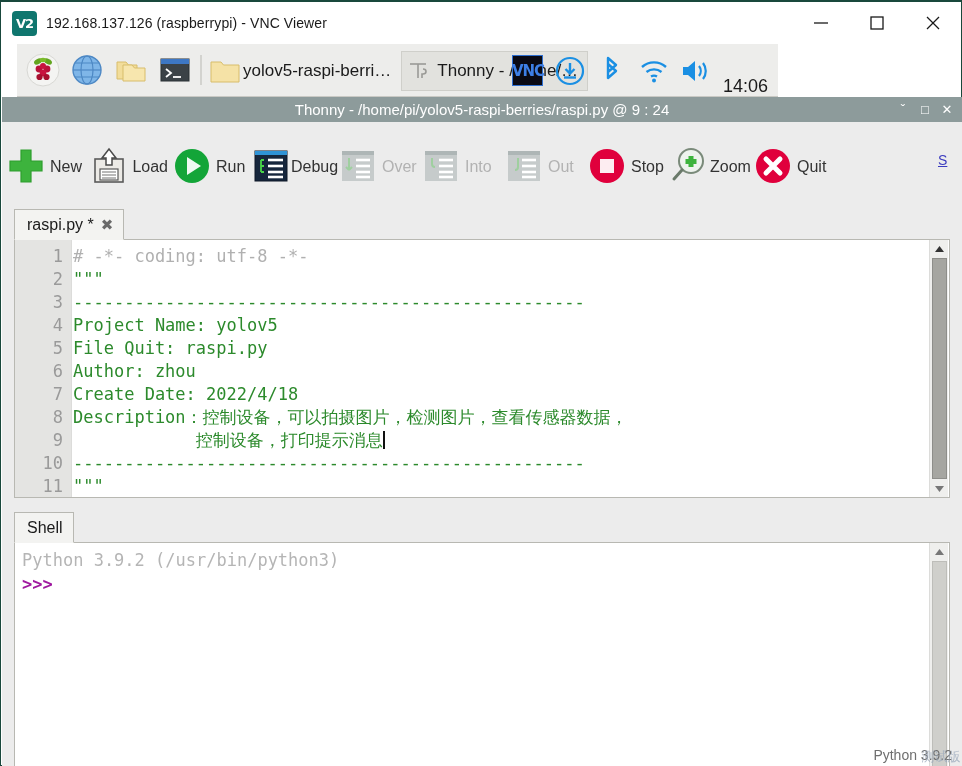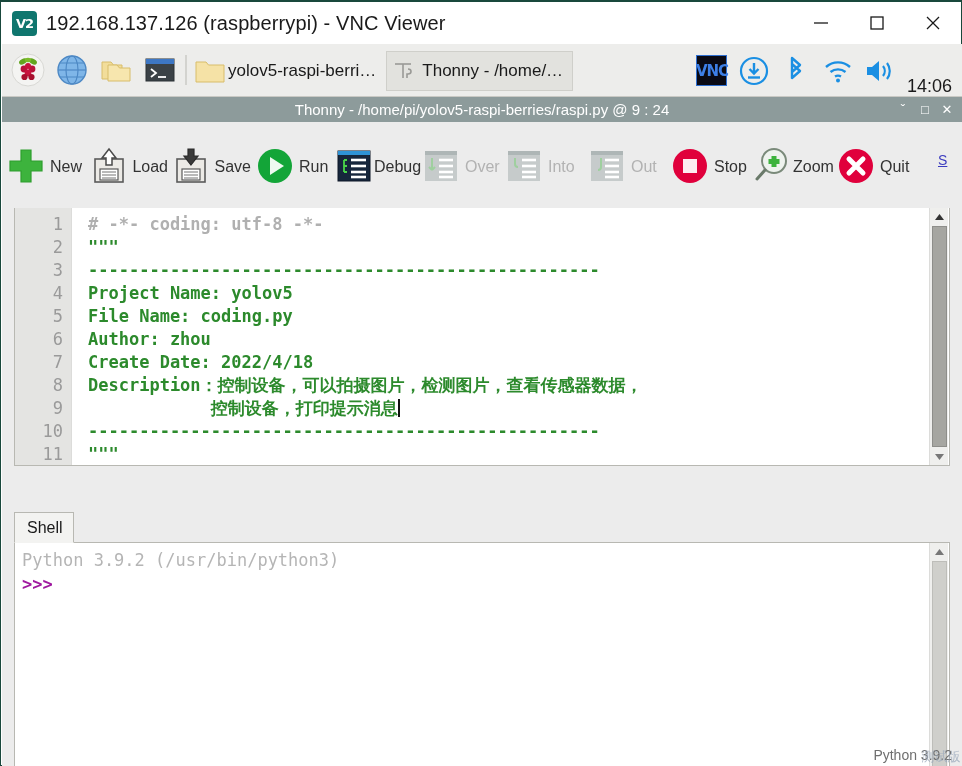--- a/index.html
+++ b/index.html
@@ -28,37 +28,37 @@
   }
   #vnc-logo {
     width: 25px; height: 25px; margin-left: 11px; margin-right: 9px;
     background: #0f766e; border-radius: 4px;
     color: #ffffff; font-size: 13px; font-weight: bold;
     display: flex; align-items: center; justify-content: center;
     letter-spacing: -1px;
     font-family: "DejaVu Sans", sans-serif;
   }
   #vnc-title-text {
-    font-size: 20px; color: #1a1a1a; letter-spacing: 0.1px;
+    font-size: 14px; color: #1a1a1a; letter-spacing: 0.1px;
     white-space: nowrap;
   }
   #vnc-winbtns {
     position: absolute; right: 0; top: 0; height: 42px;
     display: flex; align-items: center;
   }
   .winbtn {
     width: 56px; height: 42px;
     display: flex; align-items: center; justify-content: center;
   }
   .winbtn svg { display: block; }
 
   
   #taskbar {
-    position: absolute; left: 1px; top: 42px;
-    width: 960px; height: 53px;
+    position: absolute; left: 16px; top: 42px;
+    width: 761px; height: 53px;
     background: #ededeb;
     display: flex; align-items: center;
     border-bottom: 1px solid #c9c9c4;
   }
   .tb-icon {
     width: 44px; height: 53px;
     display: flex; align-items: center; justify-content: center;
     flex: 0 0 auto;
   }
   .tb-icon.first { margin-left: 4px; }
@@ -181,22 +181,22 @@
     padding-top: 5px; flex: 0 0 auto;
     border-right: 1px solid #dcdcda;
   }
   .gutter div {
     height: 23px; line-height: 23px;
     text-align: right; padding-right: 8px;
     font-family: "DejaVu Sans Mono", monospace;
     font-size: 17px; color: #9a9a9a;
   }
   .codearea {
-    flex: 1 1 auto; padding-top: 5px; padding-left: 16px;
-    position: relative; overflow: hidden; font-weight: bold;
+    flex: 1 1 auto; padding-top: 5px; padding-left: 1px;
+    position: relative; overflow: hidden;
   }
   .cline {
     height: 23px; line-height: 23px;
     font-family: "DejaVu Sans Mono", monospace;
     font-size: 17px; white-space: pre;
   }
   .c-comment { color: #b0b0b0; }
   .c-string  { color: #2c8a2c; }
   .caret {
     display: inline-block; width: 2px; height: 18px;
@@ -405,33 +405,20 @@
             <rect x="12" y="24" width="18" height="11" fill="#ffffff" stroke="#5a5a5a" stroke-width="1.2"></rect>
             <line x1="14" y1="27" x2="28" y2="27" stroke="#8a8a8a" stroke-width="1.2"></line>
             <line x1="14" y1="30" x2="28" y2="30" stroke="#8a8a8a" stroke-width="1.2"></line>
             <line x1="14" y1="33" x2="28" y2="33" stroke="#8a8a8a" stroke-width="1.2"></line>
             <path d="M21 4l7 9h-4v7h-6v-7h-4z" fill="#ffffff" stroke="#4a4a4a" stroke-width="1.5"></path>
           </svg>
         </div>
         <div class="tlabel">Load</div>
       </div>
 
-      <div class="tool">
-        <div class="ticon">
-          <svg width="42" height="42" viewBox="0 0 42 42">
-            <rect x="7" y="14" width="28" height="23" fill="#eceae6" stroke="#5a5a5a" stroke-width="1.6"></rect>
-            <rect x="12" y="24" width="18" height="11" fill="#ffffff" stroke="#5a5a5a" stroke-width="1.2"></rect>
-            <line x1="14" y1="27" x2="28" y2="27" stroke="#8a8a8a" stroke-width="1.2"></line>
-            <line x1="14" y1="30" x2="28" y2="30" stroke="#8a8a8a" stroke-width="1.2"></line>
-            <line x1="14" y1="33" x2="28" y2="33" stroke="#8a8a8a" stroke-width="1.2"></line>
-            <path d="M21 20l7-9h-4V4h-6v7h-4z" fill="#3a3a3a" stroke="#2a2a2a" stroke-width="1.2"></path>
-          </svg>
-        </div>
-        <div class="tlabel">Save</div>
-      </div>
 
       <div class="tool">
         <div class="ticon">
           <svg width="44" height="44" viewBox="0 0 44 44">
             <circle cx="22" cy="22" r="17" fill="#13a538"></circle>
             <path d="M17 13l14 9-14 9z" fill="#ffffff" opacity="0.93"></path>
           </svg>
         </div>
         <div class="tlabel">Run</div>
       </div>
@@ -524,40 +511,46 @@
             <path d="M15 15l14 14M29 15L15 29" stroke="#ffffff" stroke-width="5" stroke-linecap="round"></path>
           </svg>
         </div>
         <div class="tlabel">Quit</div>
       </div>
 
       <div id="mode-link">S</div>
     </div>
 
     <div id="editor-nb">
+      <div class="nb-tabrow">
+        <div class="nb-tab">
+          <span>raspi.py *</span>
+          <span class="tab-close">✖</span>
+        </div>
+      </div>
       <div class="nb-body">
         <div class="gutter">
           <div>1</div>
           <div>2</div>
           <div>3</div>
           <div>4</div>
           <div>5</div>
           <div>6</div>
           <div>7</div>
           <div>8</div>
           <div>9</div>
           <div>10</div>
           <div>11</div>
         </div>
         <div class="codearea">
           <div class="cline c-comment"># -*- coding: utf-8 -*-</div>
           <div class="cline c-string">"""</div>
           <div class="cline c-string">--------------------------------------------------</div>
           <div class="cline c-string">Project Name: yolov5</div>
-          <div class="cline c-string">File Name: coding.py</div>
+          <div class="cline c-string">File Quit: raspi.py</div>
           <div class="cline c-string">Author: zhou</div>
           <div class="cline c-string">Create Date: 2022/4/18</div>
           <div class="cline c-string">Description：控制设备，可以拍摄图片，检测图片，查看传感器数据，</div>
           <div class="cline c-string"><span>            控制设备，打印提示消息</span><span class="caret"></span></div>
           <div class="cline c-string">--------------------------------------------------</div>
           <div class="cline c-string">"""</div>
         </div>
         <div class="vscroll">
           <div class="vs-arrow">
             <svg width="11" height="8" viewBox="0 0 11 8">

